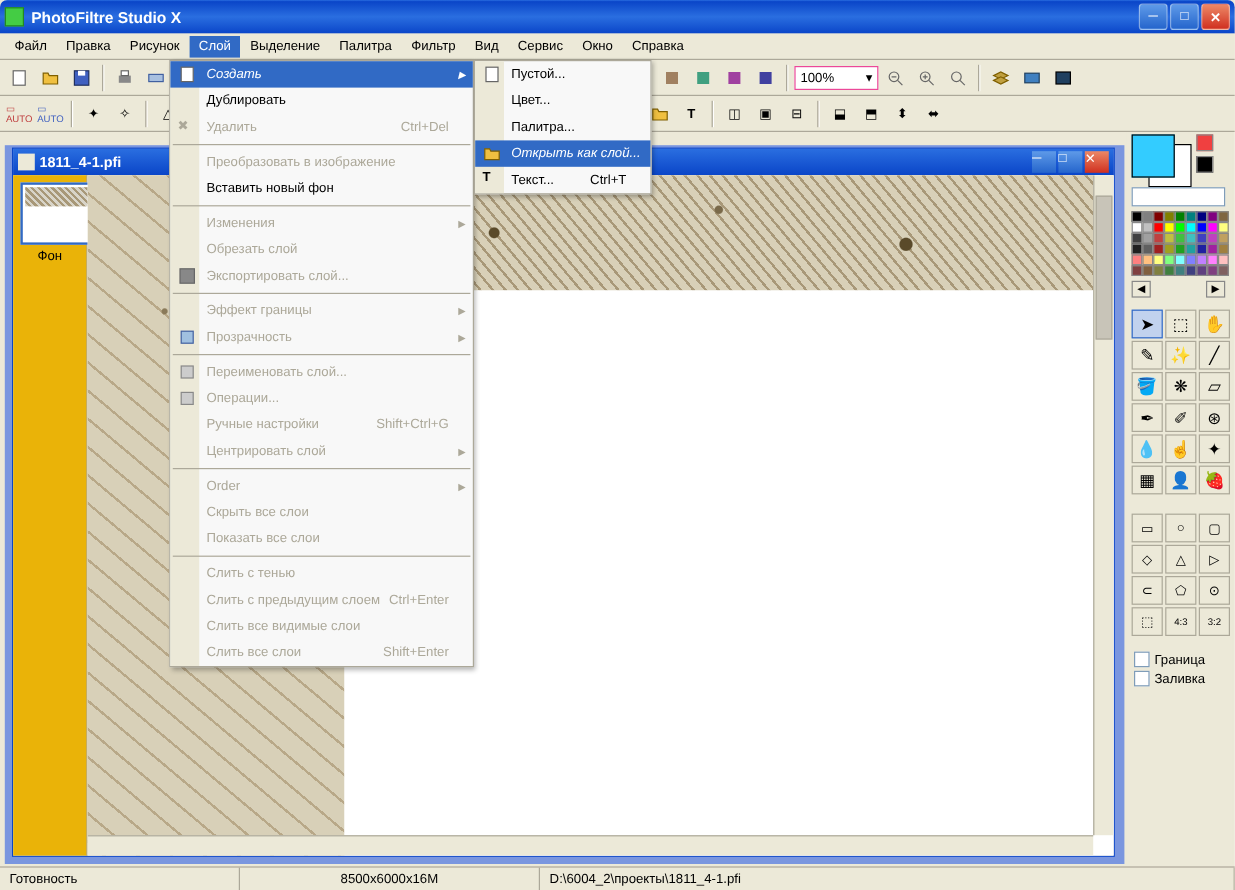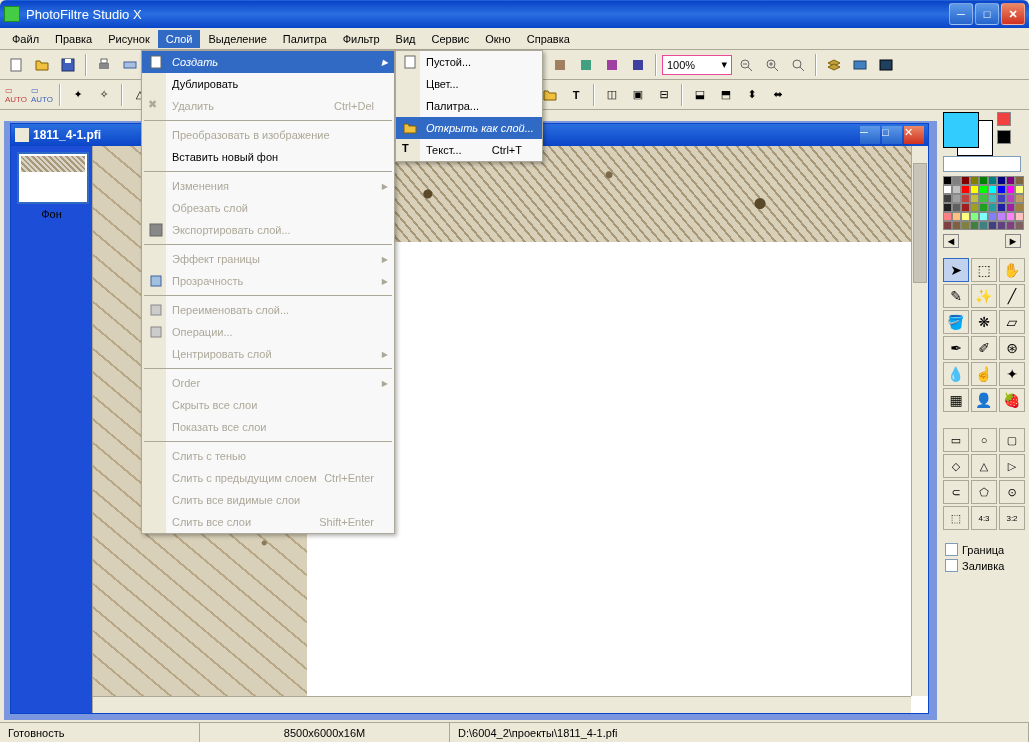--- a/index.html
+++ b/index.html
@@ -1,21 +1,21 @@
 <!DOCTYPE html>
 <html><head>
 <meta charset="utf-8">
 <style>
 * { margin: 0; padding: 0; box-sizing: border-box; font-family: Tahoma, sans-serif; font-size: 11px; }
 body { width: 1029px; height: 742px; background: #ece9d8; overflow: hidden; position: relative; }
 
 
 .titlebar { height: 28px; background: linear-gradient(to bottom, #2a6ee0 0%, #0a45c8 5%, #2a6ee0 50%, #0a45c8 100%); display: flex; align-items: center; padding: 0 4px; color: white; border-radius: 6px 6px 0 0; }
 .titlebar .icon { width: 16px; height: 16px; background: #44cc44; margin-right: 6px; border: 1px solid #228822; }
-.titlebar .title { flex: 1; font-weight: normal; font-size: 13px; }
+.titlebar .title { flex: 1; font-weight: bold; font-size: 13px; }
 .titlebar .win-btns { display: flex; gap: 2px; }
 .titlebar .win-btn { width: 24px; height: 22px; border-radius: 3px; display: flex; align-items: center; justify-content: center; font-weight: bold; color: white; border: 1px solid #fff6; }
 .win-min, .win-max { background: linear-gradient(to bottom, #5e9ae8, #2565cc); }
 .win-close { background: linear-gradient(to bottom, #ec8866, #d03020); }
 
 
 .menubar { height: 22px; background: #ece9d8; display: flex; align-items: center; padding: 0 4px; border-bottom: 1px solid #aca899; }
 .menu-item { padding: 3px 8px; cursor: pointer; }
 .menu-item.active { background: #316ac5; color: white; }
 
@@ -30,21 +30,21 @@
 
 
 .doc-window { position: absolute; top: 2px; left: 6px; right: 8px; bottom: 6px; border: 1px solid #0a45c8; }
 .doc-titlebar { height: 22px; background: linear-gradient(to bottom, #2a6ee0, #0a45c8); display: flex; align-items: center; padding: 0 4px; color: white; }
 .doc-titlebar .icon { width: 14px; height: 14px; background: #ece9d8; margin-right: 4px; }
 .doc-titlebar .title { flex: 1; font-weight: bold; font-size: 12px; }
 .doc-titlebar .win-btn { width: 20px; height: 18px; }
 .doc-body { position: absolute; top: 22px; left: 0; right: 0; bottom: 0; background: #ece9d8; display: flex; }
 
 
-.layers-panel { width: 82px; background: #1d4ed8; padding: 6px; border-right: 1px solid #aca899; }
+.layers-panel { width: 62px; background: #eab308; padding: 6px; border-right: 1px solid #aca899; }
 .layer-thumb { width: 72px; height: 52px; border: 2px solid #316ac5; background: white; display: flex; flex-direction: column; align-items: center; }
 .layer-thumb .preview { width: 64px; height: 16px; background: repeating-linear-gradient(45deg, #d8d4c8, #d8d4c8 2px, #a89878 2px, #a89878 4px); margin-top: 2px; }
 .layer-label { text-align: center; margin-top: 4px; font-size: 11px; }
 
 
 .canvas-area { flex: 1; background: white; position: relative; overflow: hidden; }
 .canvas-img { position: absolute; top: 0; left: 0; width: 214px; height: 100%; background: 
   radial-gradient(circle at 30% 20%, #8a7a5a 2px, transparent 3px),
   radial-gradient(circle at 60% 40%, #6a5a3a 3px, transparent 4px),
   radial-gradient(circle at 80% 70%, #8a7a5a 2px, transparent 3px),
@@ -454,20 +454,24 @@
         <span>Переименовать слой...</span>
         <span class="icon"><svg viewBox="0 0 16 16">
             <rect x="3" y="3" width="10" height="10" fill="#ccc" stroke="#888"></rect>
           </svg></span>
       </div>
       <div class="dropdown-item disabled">
         <span>Операции...</span>
         <span class="icon"><svg viewBox="0 0 16 16">
             <rect x="3" y="3" width="10" height="10" fill="#ccc" stroke="#888"></rect>
           </svg></span>
+      </div>
+      <div class="dropdown-item disabled">
+        <span>Ручные настройки</span>
+        <span class="shortcut">Shift+Ctrl+G</span>
       </div>
       <div class="dropdown-item disabled">
         <span>Центрировать слой</span>
         <span class="arrow" style="font-size: 8px;">▶</span>
       </div>
       <div class="dropdown-sep"></div>
       <div class="dropdown-item disabled">
         <span>Order</span>
         <span class="arrow" style="font-size: 8px;">▶</span>
       </div>

